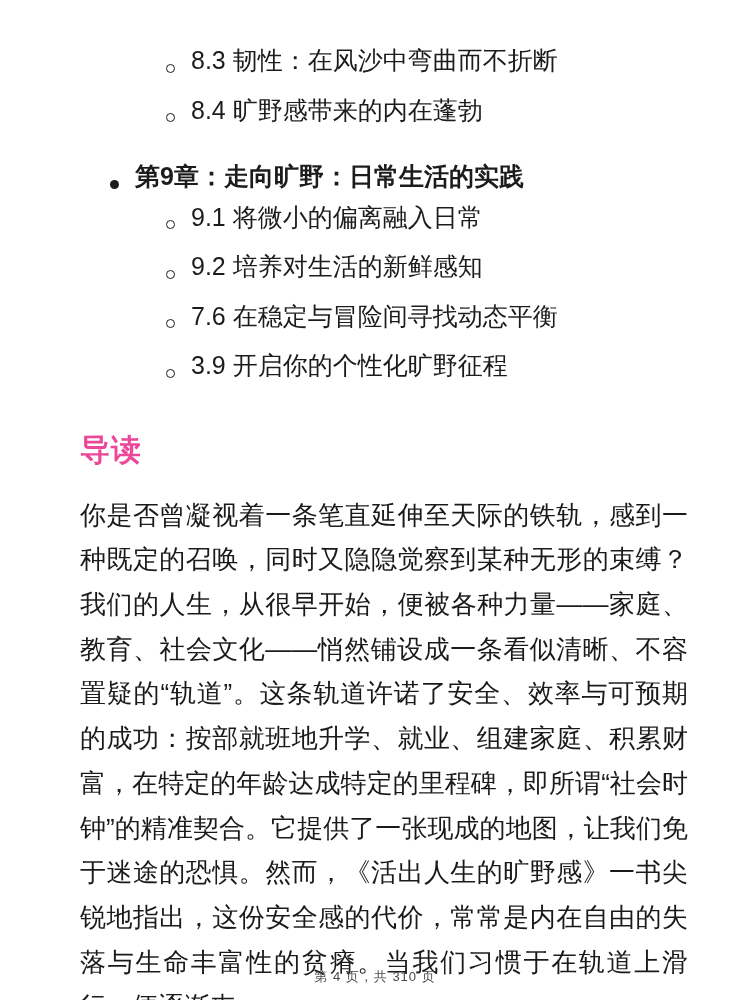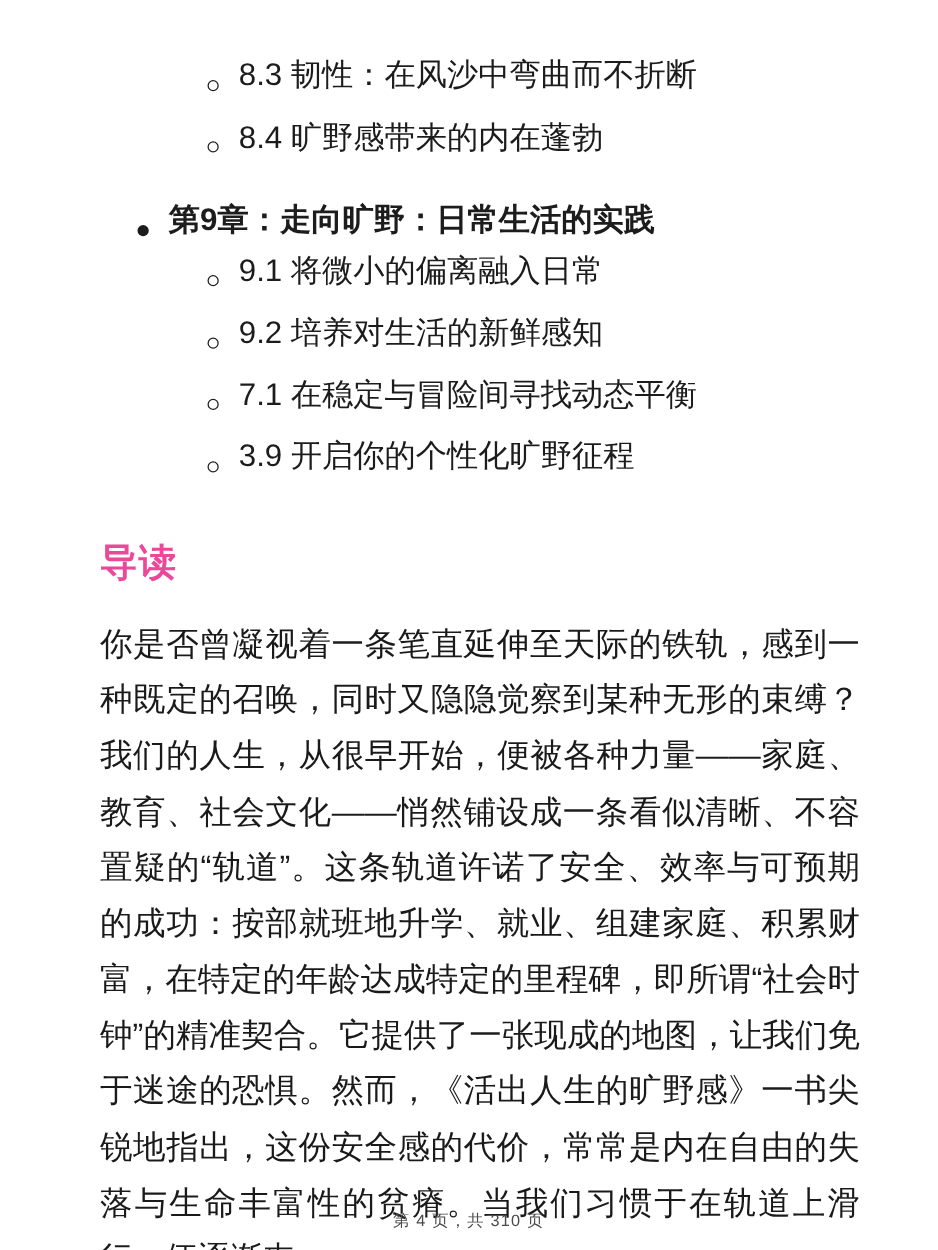--- a/index.html
+++ b/index.html
@@ -129,21 +129,21 @@
       <span class="toc-text">9.1 将微小的偏离融入日常</span>
     </li>
 
     <li class="toc-item level-2">
       <span class="bullet-hollow"></span>
       <span class="toc-text">9.2 培养对生活的新鲜感知</span>
     </li>
 
     <li class="toc-item level-2">
       <span class="bullet-hollow"></span>
-      <span class="toc-text">7.1 在稳定与冒险间寻找动态平衡</span>
+      <span class="toc-text">7.6 在稳定与冒险间寻找动态平衡</span>
     </li>
 
     <li class="toc-item level-2">
       <span class="bullet-hollow"></span>
       <span class="toc-text">3.9 开启你的个性化旷野征程</span>
     </li>
 
   </ul>
 
   <h2 class="section-heading">导读</h2>

